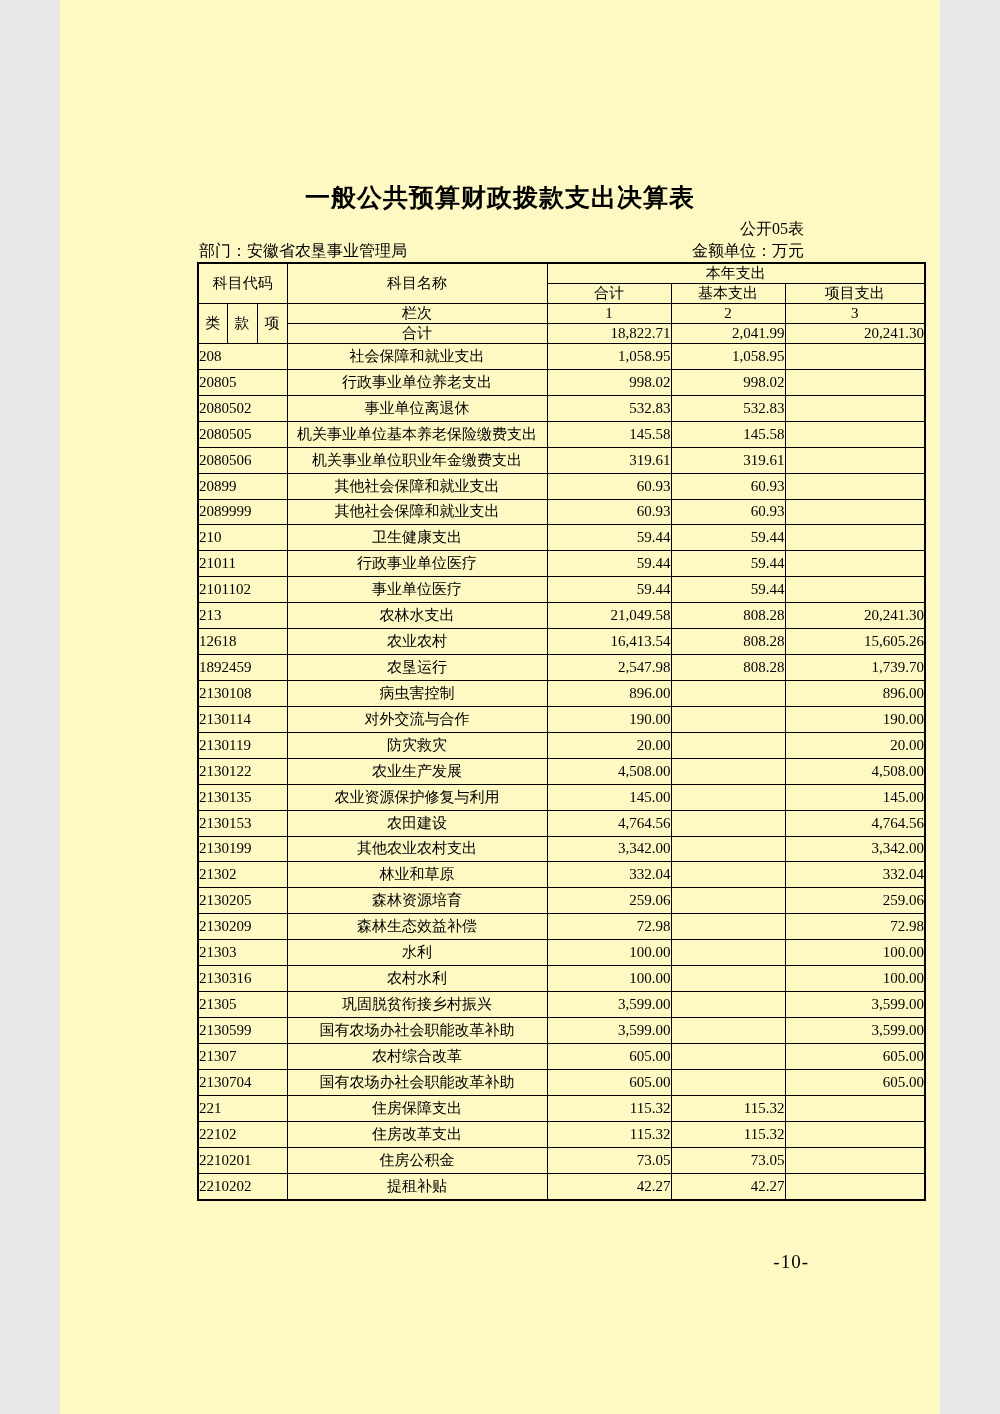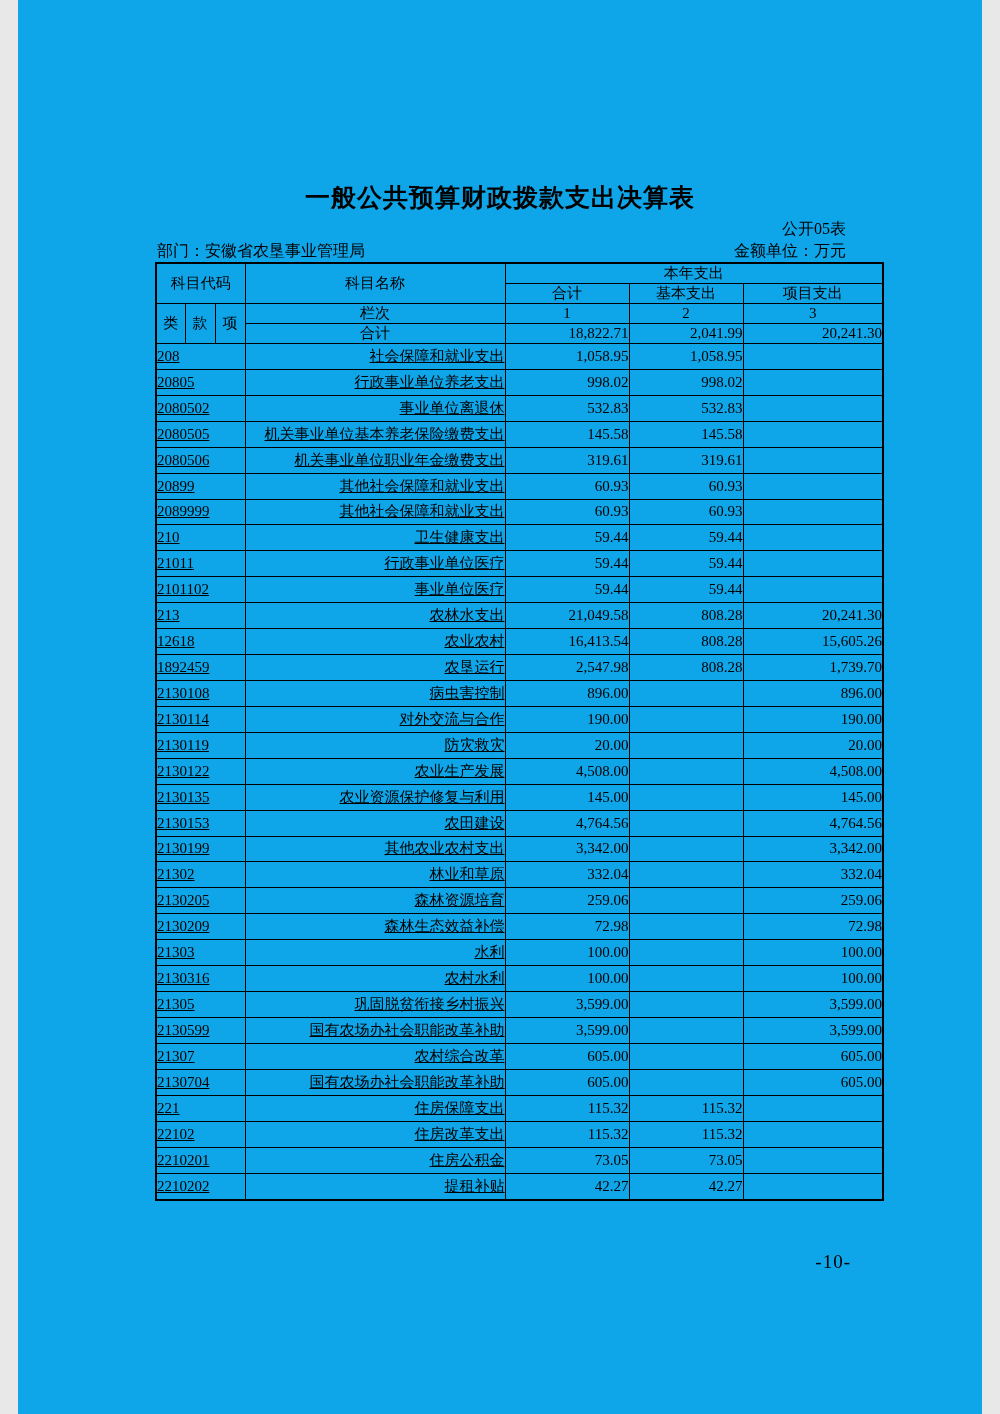--- a/index.html
+++ b/index.html
@@ -1,21 +1,21 @@
 <!DOCTYPE html>
 <html><head>
 <meta charset="utf-8">
 <style>
   html, body { margin: 0; padding: 0; background: #e8e8e8; }
   .page {
     position: relative;
-    width: 964px;
+    width: 880px;
     height: 1414px;
     margin: 0 auto;
-    background: #0ea5e9;
+    background: #fef9c3;
     color: #000000;
     font-family: "Liberation Serif", "DejaVu Serif", serif;
     overflow: hidden;
   }
   .doc-title {
     position: absolute;
     top: 181px;
     left: 0;
     width: 100%;
     text-align: center;
@@ -55,22 +55,22 @@
   }
   table.budget td, table.budget th {
     border: 1px solid #000;
     padding: 0;
     font-weight: normal;
     white-space: nowrap;
     overflow: hidden;
     vertical-align: middle;
   }
   table.budget th { text-align: center; }
-  td.code  { text-align: left;  padding-left: 7px; text-decoration: underline; }
-  td.name  { text-align: right;  padding-left: 8px; text-decoration: underline; }
+  td.code  { text-align: left;  padding-left: 7px; }
+  td.name  { text-align: center;  padding-left: 8px; }
   td.num   { text-align: right; padding-right: 8px; }
   .note {
     position: absolute;
     top: 1206px;
     left: 143px;
     font-size: 15px;
   }
   .page-number {
     position: absolute;
     top: 1251px;

